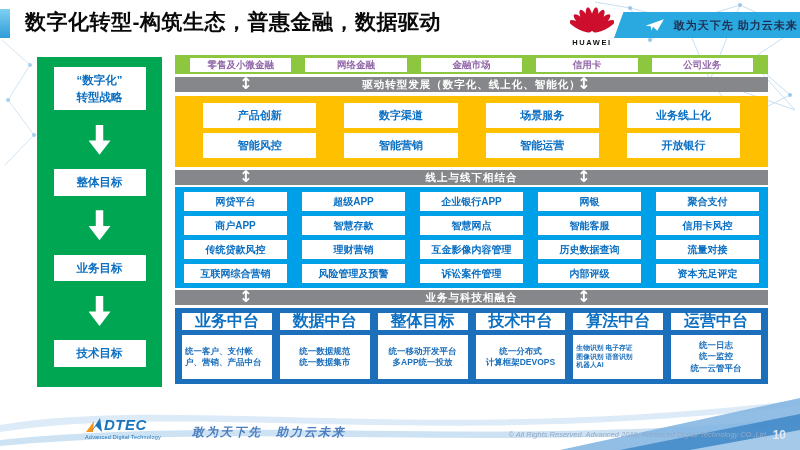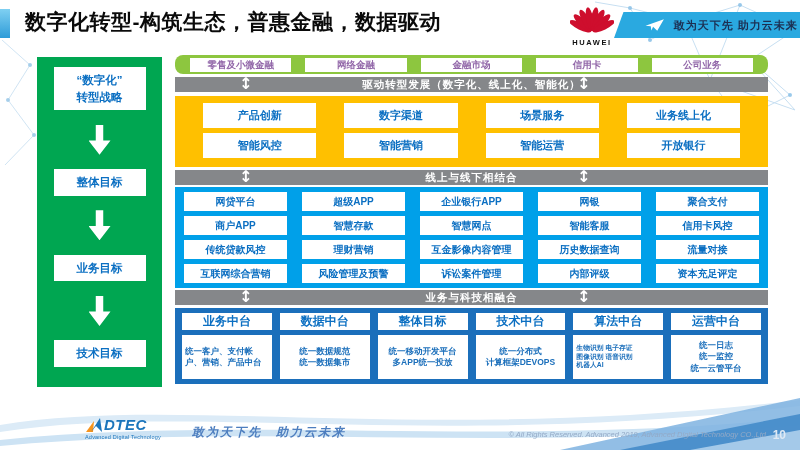--- a/index.html
+++ b/index.html
@@ -29,21 +29,21 @@
     justify-content:space-between; padding:10px 0 20px 0; }
   .side-box { width:92px; background:#fff; color:#0b6fc2; font-weight:bold;
     font-size:11.5px; line-height:1.45; text-align:center; padding:5px 2px;
     white-space:pre-line; }
   .block-arrow { width:22px; height:30px; background:#fff;
     clip-path:polygon(33% 0,67% 0,67% 52%,100% 52%,50% 100%,0 52%,33% 52%); }
 
   
   .band { position:absolute; left:175px; width:593px; }
   .biz-row { top:55px; height:19px; background:#8dc63f; display:flex; align-items:center;
-    gap:14px; padding:0 15px;border-radius:8px; }
+    gap:14px; padding:0 15px; }
   .biz-item { flex:1; height:14px; line-height:14px; background:#fff; text-align:center;
     font-size:9.5px; font-weight:bold; color:#9166a8; overflow:hidden; }
 
   .gray-bar { height:15px; background:#85878a; color:#fff; font-size:10.5px; font-weight:bold;
     display:flex; align-items:center; justify-content:center; letter-spacing:1px; }
   .bar1 { top:77px; } .bar2 { top:170px; } .bar3 { top:290px; }
   .updown { position:absolute; top:-3px; font-size:16px; font-weight:bold; color:#fff;
     font-family:"DejaVu Sans",sans-serif; line-height:20px; }
   .ud-a { left:64px; } .ud-b { left:402px; }
 
@@ -56,21 +56,21 @@
   .cyan { top:187px; height:101px; background:#00a0e9; display:grid;
     grid-template-columns:repeat(5,1fr); grid-template-rows:repeat(4,1fr);
     column-gap:15px; row-gap:5px; padding:5px 9px; }
   .c-item { background:#fff; display:flex; align-items:center; justify-content:center;
     font-size:10px; font-weight:bold; color:#0b6fc2; white-space:nowrap; overflow:hidden; }
 
   .navy { top:308px; height:76px; background:#1b6fbb; display:grid;
     grid-template-columns:repeat(6,1fr); grid-template-rows:17px 1fr;
     column-gap:8px; row-gap:5px; padding:5px 7px; }
   .p-head { background:#fff; display:flex; align-items:center; justify-content:center;
-    font-size:12px; font-weight:bold; color:#0b6fc2; }
+    font-size:16px; font-weight:bold; color:#0b6fc2; }
   .p-detail { background:#fff; display:flex; align-items:center; justify-content:center;
     text-align:center; font-size:8.5px; font-weight:bold; color:#1b6fbb; line-height:1.3;
     white-space:pre-line; padding:2px 3px; }
   .p-detail.left { text-align:left; justify-content:flex-start; }
   .p-detail.tiny { font-size:6.8px; }
 
   
   .adtec { position:absolute; left:85px; top:417px; }
   .adtec-row { display:flex; align-items:flex-end; gap:1px; }
   .adtec-name { font-size:15px; font-weight:bold; font-style:italic; color:#1b75bc;

